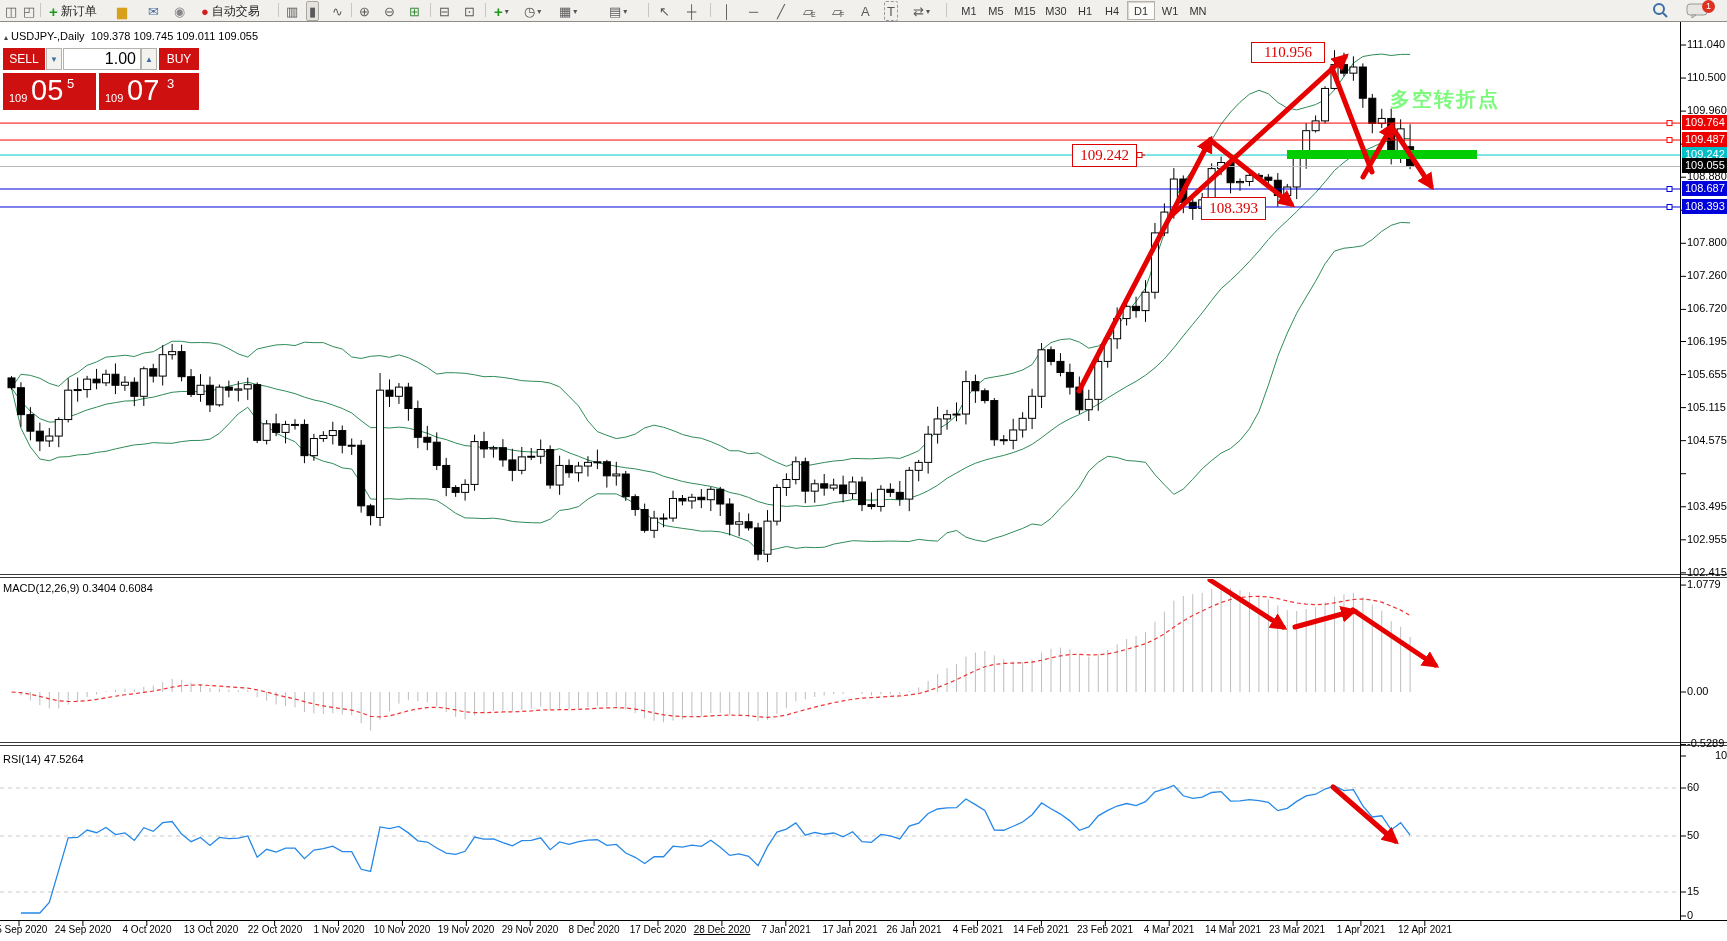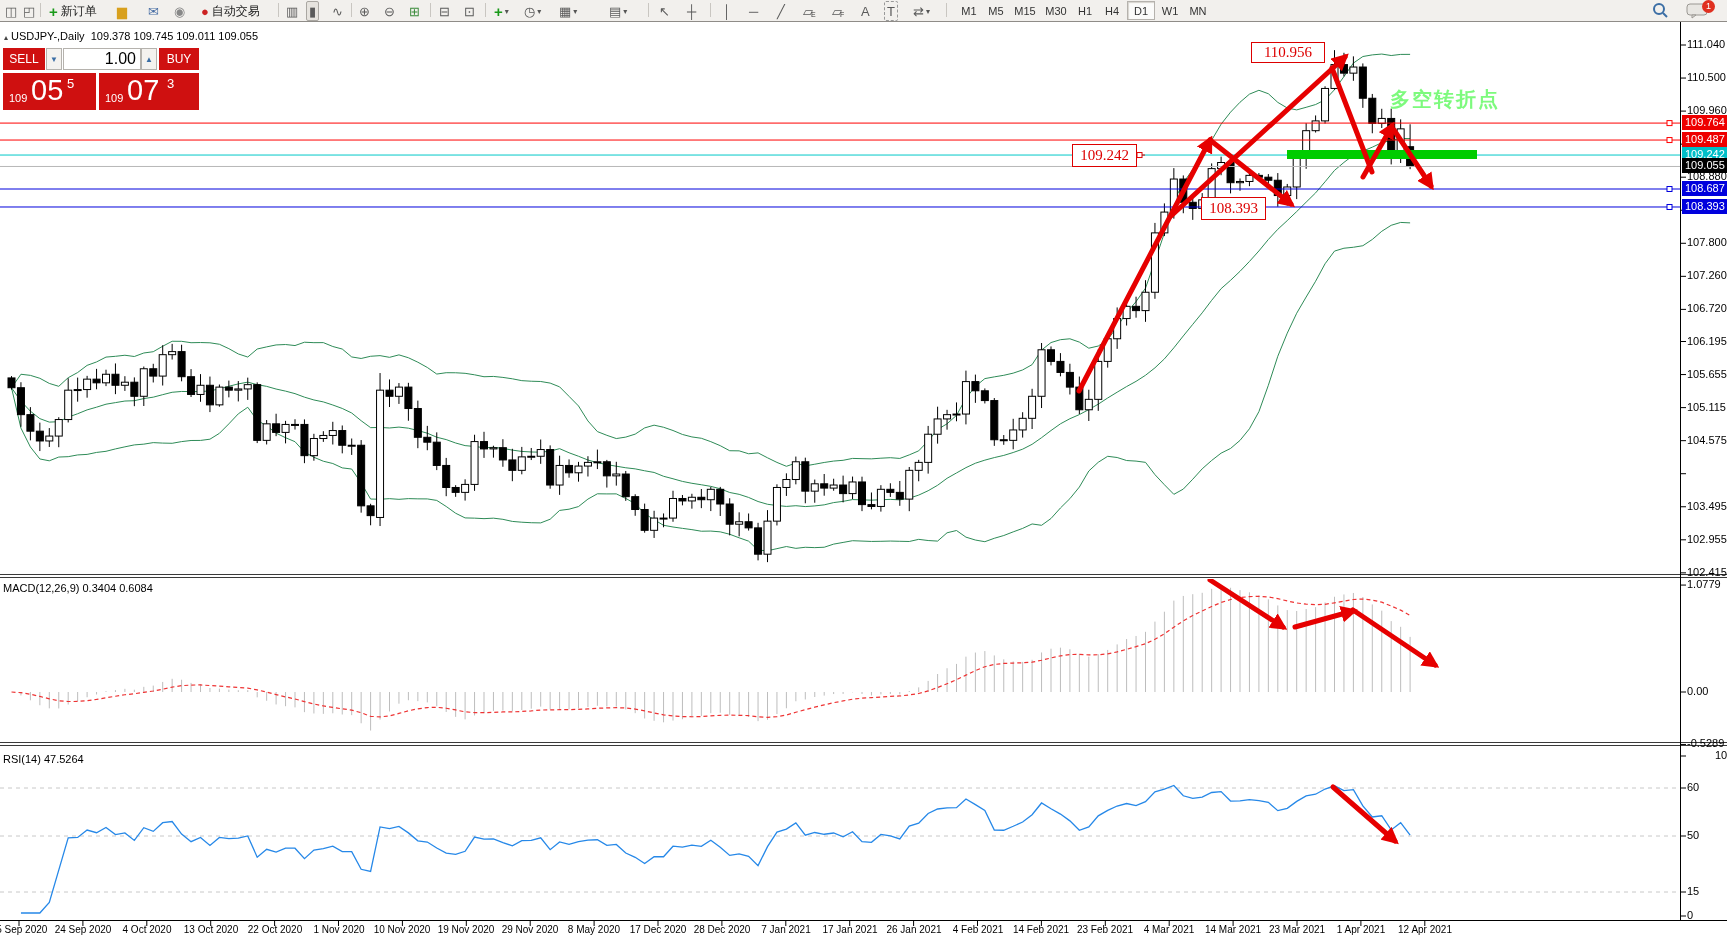--- a/index.html
+++ b/index.html
@@ -806,23 +806,23 @@
       <div class="tick" style="left: 1687px; top: 909px;">0</div>
       <div class="dlbl" style="left: -18px; top: 924px;">15 Sep 2020</div>
       <div class="dlbl" style="left: 46px; top: 924px;">24 Sep 2020</div>
       <div class="dlbl" style="left: 110px; top: 924px;">4 Oct 2020</div>
       <div class="dlbl" style="left: 174px; top: 924px;">13 Oct 2020</div>
       <div class="dlbl" style="left: 238px; top: 924px;">22 Oct 2020</div>
       <div class="dlbl" style="left: 302px; top: 924px;">1 Nov 2020</div>
       <div class="dlbl" style="left: 365px; top: 924px;">10 Nov 2020</div>
       <div class="dlbl" style="left: 429px; top: 924px;">19 Nov 2020</div>
       <div class="dlbl" style="left: 493px; top: 924px;">29 Nov 2020</div>
-      <div class="dlbl" style="left: 557px; top: 924px;">8 May 2020</div>
+      <div class="dlbl" style="left: 557px; top: 924px;">8 Dec 2020</div>
       <div class="dlbl" style="left: 621px; top: 924px;">17 Dec 2020</div>
-      <div class="dlbl" style="left: 685px; top: 924px;">28 Dec 2020</div>
+      <div class="dlbl" style="left: 685px; top: 924px; text-decoration: underline;">28 Dec 2020</div>
       <div class="dlbl" style="left: 749px; top: 924px;">7 Jan 2021</div>
       <div class="dlbl" style="left: 813px; top: 924px;">17 Jan 2021</div>
       <div class="dlbl" style="left: 877px; top: 924px;">26 Jan 2021</div>
       <div class="dlbl" style="left: 941px; top: 924px;">4 Feb 2021</div>
       <div class="dlbl" style="left: 1004px; top: 924px;">14 Feb 2021</div>
       <div class="dlbl" style="left: 1068px; top: 924px;">23 Feb 2021</div>
       <div class="dlbl" style="left: 1132px; top: 924px;">4 Mar 2021</div>
       <div class="dlbl" style="left: 1196px; top: 924px;">14 Mar 2021</div>
       <div class="dlbl" style="left: 1260px; top: 924px;">23 Mar 2021</div>
       <div class="dlbl" style="left: 1324px; top: 924px;">1 Apr 2021</div>

